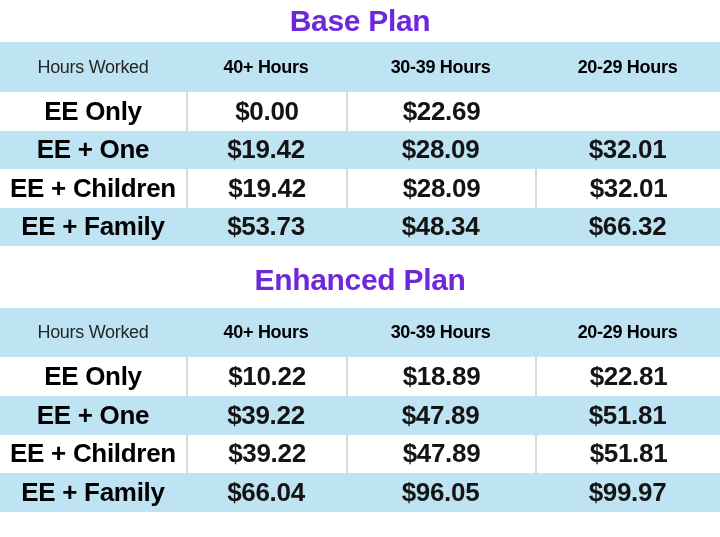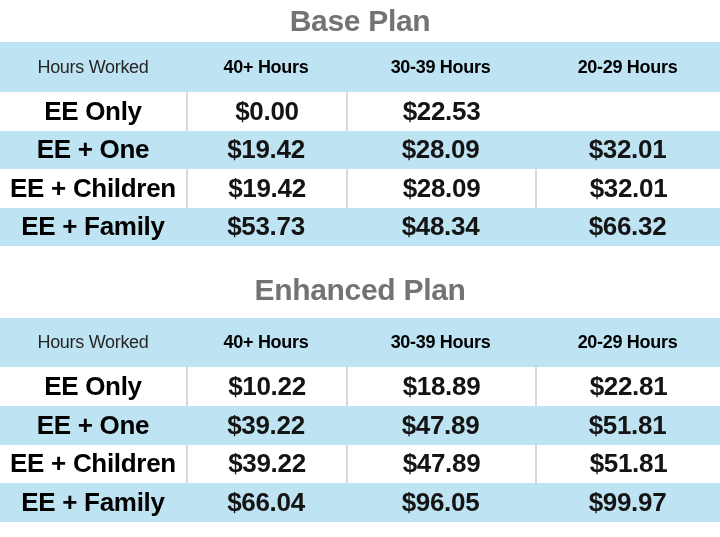--- a/index.html
+++ b/index.html
@@ -8,24 +8,24 @@
   }
   html,body{margin:0;padding:0;}
   body{
     width:720px;height:537px;overflow:hidden;background:#ffffff;
     font-family:"Liberation Sans", sans-serif;
     color:#141414;letter-spacing:-0.3px;
   }
   .page{width:720px;height:537px;}
   .title{
     display:flex;align-items:center;justify-content:center;
-    font-size:30px;font-weight:700;color:#737373;border-radius:18px;
+    font-size:30px;font-weight:700;color:#6d28d9;border-radius:18px;
   }
   .title-1{height:42px;}
-  .title-2{height:72px;align-items:flex-end;padding-bottom:11px;box-sizing:border-box;}
+  .title-2{height:62px;align-items:flex-end;padding-bottom:11px;box-sizing:border-box;}
   .grid{
     display:grid;
     grid-template-columns:186px 160px 189px 185px;
   }
   .cell{
     display:flex;align-items:center;justify-content:center;
     box-sizing:border-box;white-space:nowrap;
   }
   .header-row{
     background:var(--band-blue);
@@ -53,21 +53,21 @@
     <div class="grid header-row header-1">
       <div class="cell hours-worked">Hours Worked</div>
       <div class="cell">40+ Hours</div>
       <div class="cell">30-39 Hours</div>
       <div class="cell">20-29 Hours</div>
     </div>
 
     <div class="grid row row-t1 row-white">
       <div class="cell label">EE Only</div>
       <div class="cell val">$0.00</div>
-      <div class="cell val">$22.53</div>
+      <div class="cell val">$22.69</div>
     </div>
 
     <div class="grid row row-t1 row-blue">
       <div class="cell label">EE + One</div>
       <div class="cell val">$19.42</div>
       <div class="cell val">$28.09</div>
       <div class="cell val">$32.01</div>
     </div>
 
     <div class="grid row row-t1 row-white">

